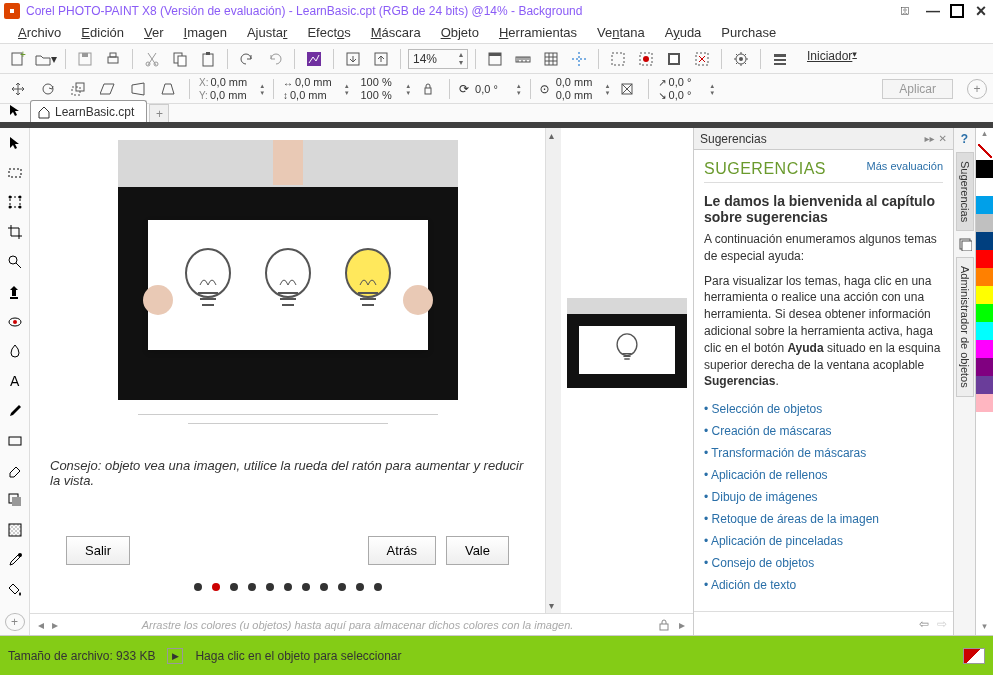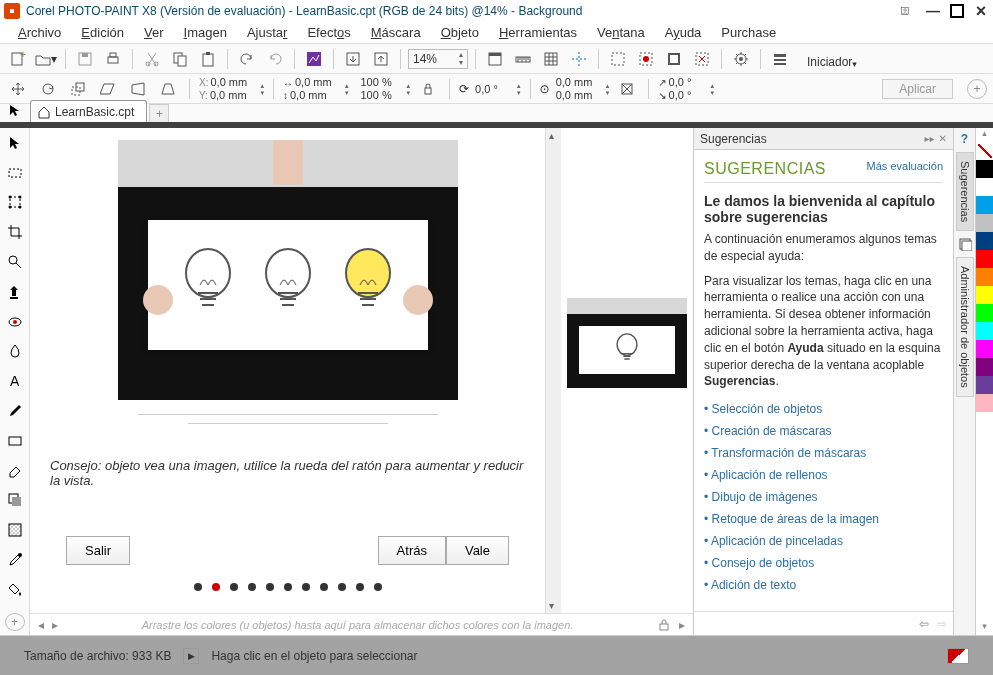--- a/index.html
+++ b/index.html
@@ -1,35 +1,35 @@
 <!DOCTYPE html>
 <html><head>
 <meta charset="utf-8">
 <style>
 * { box-sizing: border-box; margin: 0; padding: 0; font-family: "Segoe UI", Tahoma, sans-serif; }
 body { width: 993px; height: 675px; background: #fff; overflow: hidden; position: relative; font-size: 12px; color: #333; }
 
 .titlebar { height: 22px; display: flex; align-items: center; padding: 0 4px; background: #fff; }
 .titlebar .app-icon { width: 16px; height: 16px; background: #d40; border-radius: 2px; margin-right: 6px; position: relative; }
 .titlebar .app-icon::after { content: ""; position: absolute; inset: 3px; border-radius: 50%; background: radial-gradient(circle, #fff 30%, #d40 31%); }
-.titlebar .title { font-size: 12px; color: #0c4a6e; flex: 1; }
+.titlebar .title { font-size: 12px; color: #8b5cf6; flex: 1; }
 .titlebar .winbtns { display: flex; gap: 8px; align-items: center; }
 .titlebar .winbtns span { width: 16px; height: 16px; display: flex; align-items: center; justify-content: center; font-size: 14px; }
 .user-icon { width: 18px; height: 18px; margin-right: 8px; }
 
 .menubar { height: 22px; display: flex; align-items: center; padding: 0 8px; gap: 0; border-bottom: 1px solid #ddd; }
 .menubar .menuitem { padding: 2px 10px; font-size: 13px; cursor: default; }
 .menubar .menuitem u { text-decoration: underline; }
 
 .toolbar1 { height: 30px; display: flex; align-items: center; padding: 0 6px; gap: 4px; border-bottom: 1px solid #ddd; background: #fafafa; }
 .tb-btn { width: 24px; height: 24px; display: flex; align-items: center; justify-content: center; border-radius: 2px; }
 .tb-sep { width: 1px; height: 20px; background: #ccc; margin: 0 3px; }
 .zoom-field { width: 60px; height: 20px; border: 1px solid #bbb; padding: 0 4px; font-size: 12px; display: flex; align-items: center; justify-content: space-between; }
 .zoom-field .arrows { font-size: 8px; line-height: 1; color: #666; }
-.iniciador { height: 22px; padding: 0 10px; display: flex; align-items: flex-end; border: 1px solid transparent; }
+.iniciador { height: 22px; padding: 0 10px; display: flex; align-items: flex-start; border: 1px solid transparent; text-decoration: underline; }
 
 .toolbar2 { height: 30px; display: flex; align-items: center; padding: 0 6px; gap: 6px; border-bottom: 1px solid #ddd; background: #fafafa; }
 .spinner-arrows { display: flex; flex-direction: column; font-size: 7px; line-height: 1; color: #666; }
 .apply-btn { margin-left: auto; padding: 2px 16px; border: 1px solid #ccc; background: #f5f5f5; color: #999; font-size: 12px; }
 .plus-circle { width: 20px; height: 20px; border: 1px solid #bbb; border-radius: 50%; display: flex; align-items: center; justify-content: center; color: #888; margin-left: 8px; }
 
 .tabbar { height: 24px; display: flex; align-items: flex-end; padding: 0 30px; background: #fafafa; border-bottom: 6px solid #404040; }
 .toolbox-trigger { position: absolute; left: 2px; width: 26px; height: 24px; display: flex; align-items: center; justify-content: center; }
 .doc-tab { height: 22px; padding: 0 12px 0 6px; background: #fff; border: 1px solid #999; border-bottom: none; display: flex; align-items: center; gap: 4px; font-size: 12px; border-radius: 3px 3px 0 0; }
 .doc-tab .home-icon { width: 14px; height: 14px; }
@@ -46,21 +46,21 @@
 .tutorial-img { width: 340px; height: 260px; margin: 0 auto 10px; background: #eee; position: relative; overflow: hidden; }
 .person { position: absolute; inset: 0; background: linear-gradient(180deg, #d8d8d8 0%, #d8d8d8 18%, #111 18%, #111 100%); }
 .neck { position: absolute; top: 0; left: 50%; transform: translateX(-50%); width: 30px; height: 45px; background: #e9c9b5; z-index: 2; }
 .sign { position: absolute; left: 30px; right: 30px; top: 80px; height: 130px; background: #fff; box-shadow: 0 2px 6px rgba(0,0,0,0.2); z-index: 3; display: flex; align-items: center; justify-content: space-around; padding: 0 20px; }
 .bulb { width: 60px; height: 80px; position: relative; }
 .bulb svg { width: 100%; height: 100%; }
 .hand { position: absolute; width: 30px; height: 30px; background: #e9c9b5; border-radius: 50%; z-index: 4; top: 145px; }
 .hand.left { left: 25px; } .hand.right { right: 25px; }
 .divider-line { width: 300px; height: 1px; background: #ccc; margin: 4px auto; }
 .tip { font-style: italic; font-size: 13px; margin-top: 30px; }
-.tutorial-btns { margin-top: auto; display: flex; padding: 12px 16px 8px; }
+.tutorial-btns { margin-top: auto; display: flex; gap: 10px; padding: 12px 16px 8px; }
 .tutorial-btns button { padding: 6px 18px; border: 1px solid #aaa; background: linear-gradient(#fff, #eee); font-size: 13px; }
 .spacer { flex: 1; }
 .pager-dots { display: flex; gap: 10px; justify-content: center; padding: 10px 0; }
 .pager-dots span { width: 8px; height: 8px; border-radius: 50%; background: #333; }
 .pager-dots span.active { background: #c00; }
 .vscroll { width: 16px; background: #f0f0f0; border-left: 1px solid #ddd; position: relative; }
 .vscroll::before { content: "▴"; position: absolute; top: 2px; left: 3px; font-size: 10px; color: #666; }
 .vscroll::after { content: "▾"; position: absolute; bottom: 2px; left: 3px; font-size: 10px; color: #666; }
 .thumb-img { width: 120px; margin: 170px 6px 0; }
 .mini-img { width: 100%; height: 90px; background: #eee; position: relative; overflow: hidden; }
@@ -87,21 +87,21 @@
 .right-docks { width: 22px; border-left: 1px solid #ccc; background: #f5f5f5; display: flex; flex-direction: column; align-items: center; padding: 4px 0; }
 .dock-tab { writing-mode: vertical-rl; font-size: 11px; padding: 8px 2px; margin: 2px 0; background: #eee; border: 1px solid #ccc; }
 .dock-tab.active { background: #ddd; }
 .help-q { color: #2a6fa8; font-size: 12px; font-weight: bold; margin-bottom: 4px; }
 
 .color-strip { width: 18px; border-left: 1px solid #ccc; display: flex; flex-direction: column; }
 .swatch { width: 18px; height: 18px; }
 .swatch.none { background: #fff; position: relative; }
 .swatch.none::after { content: ""; position: absolute; inset: 2px; background: linear-gradient(45deg, transparent 45%, #c00 45%, #c00 55%, transparent 55%); }
 
-.statusbar { position: absolute; bottom: 0; left: 0; right: 0; height: 40px; border-top: 1px solid #ccc; display: flex; align-items: center; padding: 0 24px; gap: 12px; background: #a3a3a3; font-size: 12px; }
+.statusbar { position: absolute; bottom: 0; left: 0; right: 0; height: 40px; border-top: 1px solid #ccc; display: flex; align-items: center; padding: 0 8px; gap: 12px; background: #84cc16; font-size: 12px; }
 .statusbar .ctrl { width: 16px; height: 16px; border: 1px solid #999; display: flex; align-items: center; justify-content: center; font-size: 9px; }
 .status-swatch { width: 22px; height: 16px; margin-left: auto; background: linear-gradient(135deg, #c00 50%, #fff 50%); border: 1px solid #999; }
 
 svg { display: block; }
 </style>
 </head>
 <body>
 
 <div class="titlebar">
   <div class="app-icon"></div>

